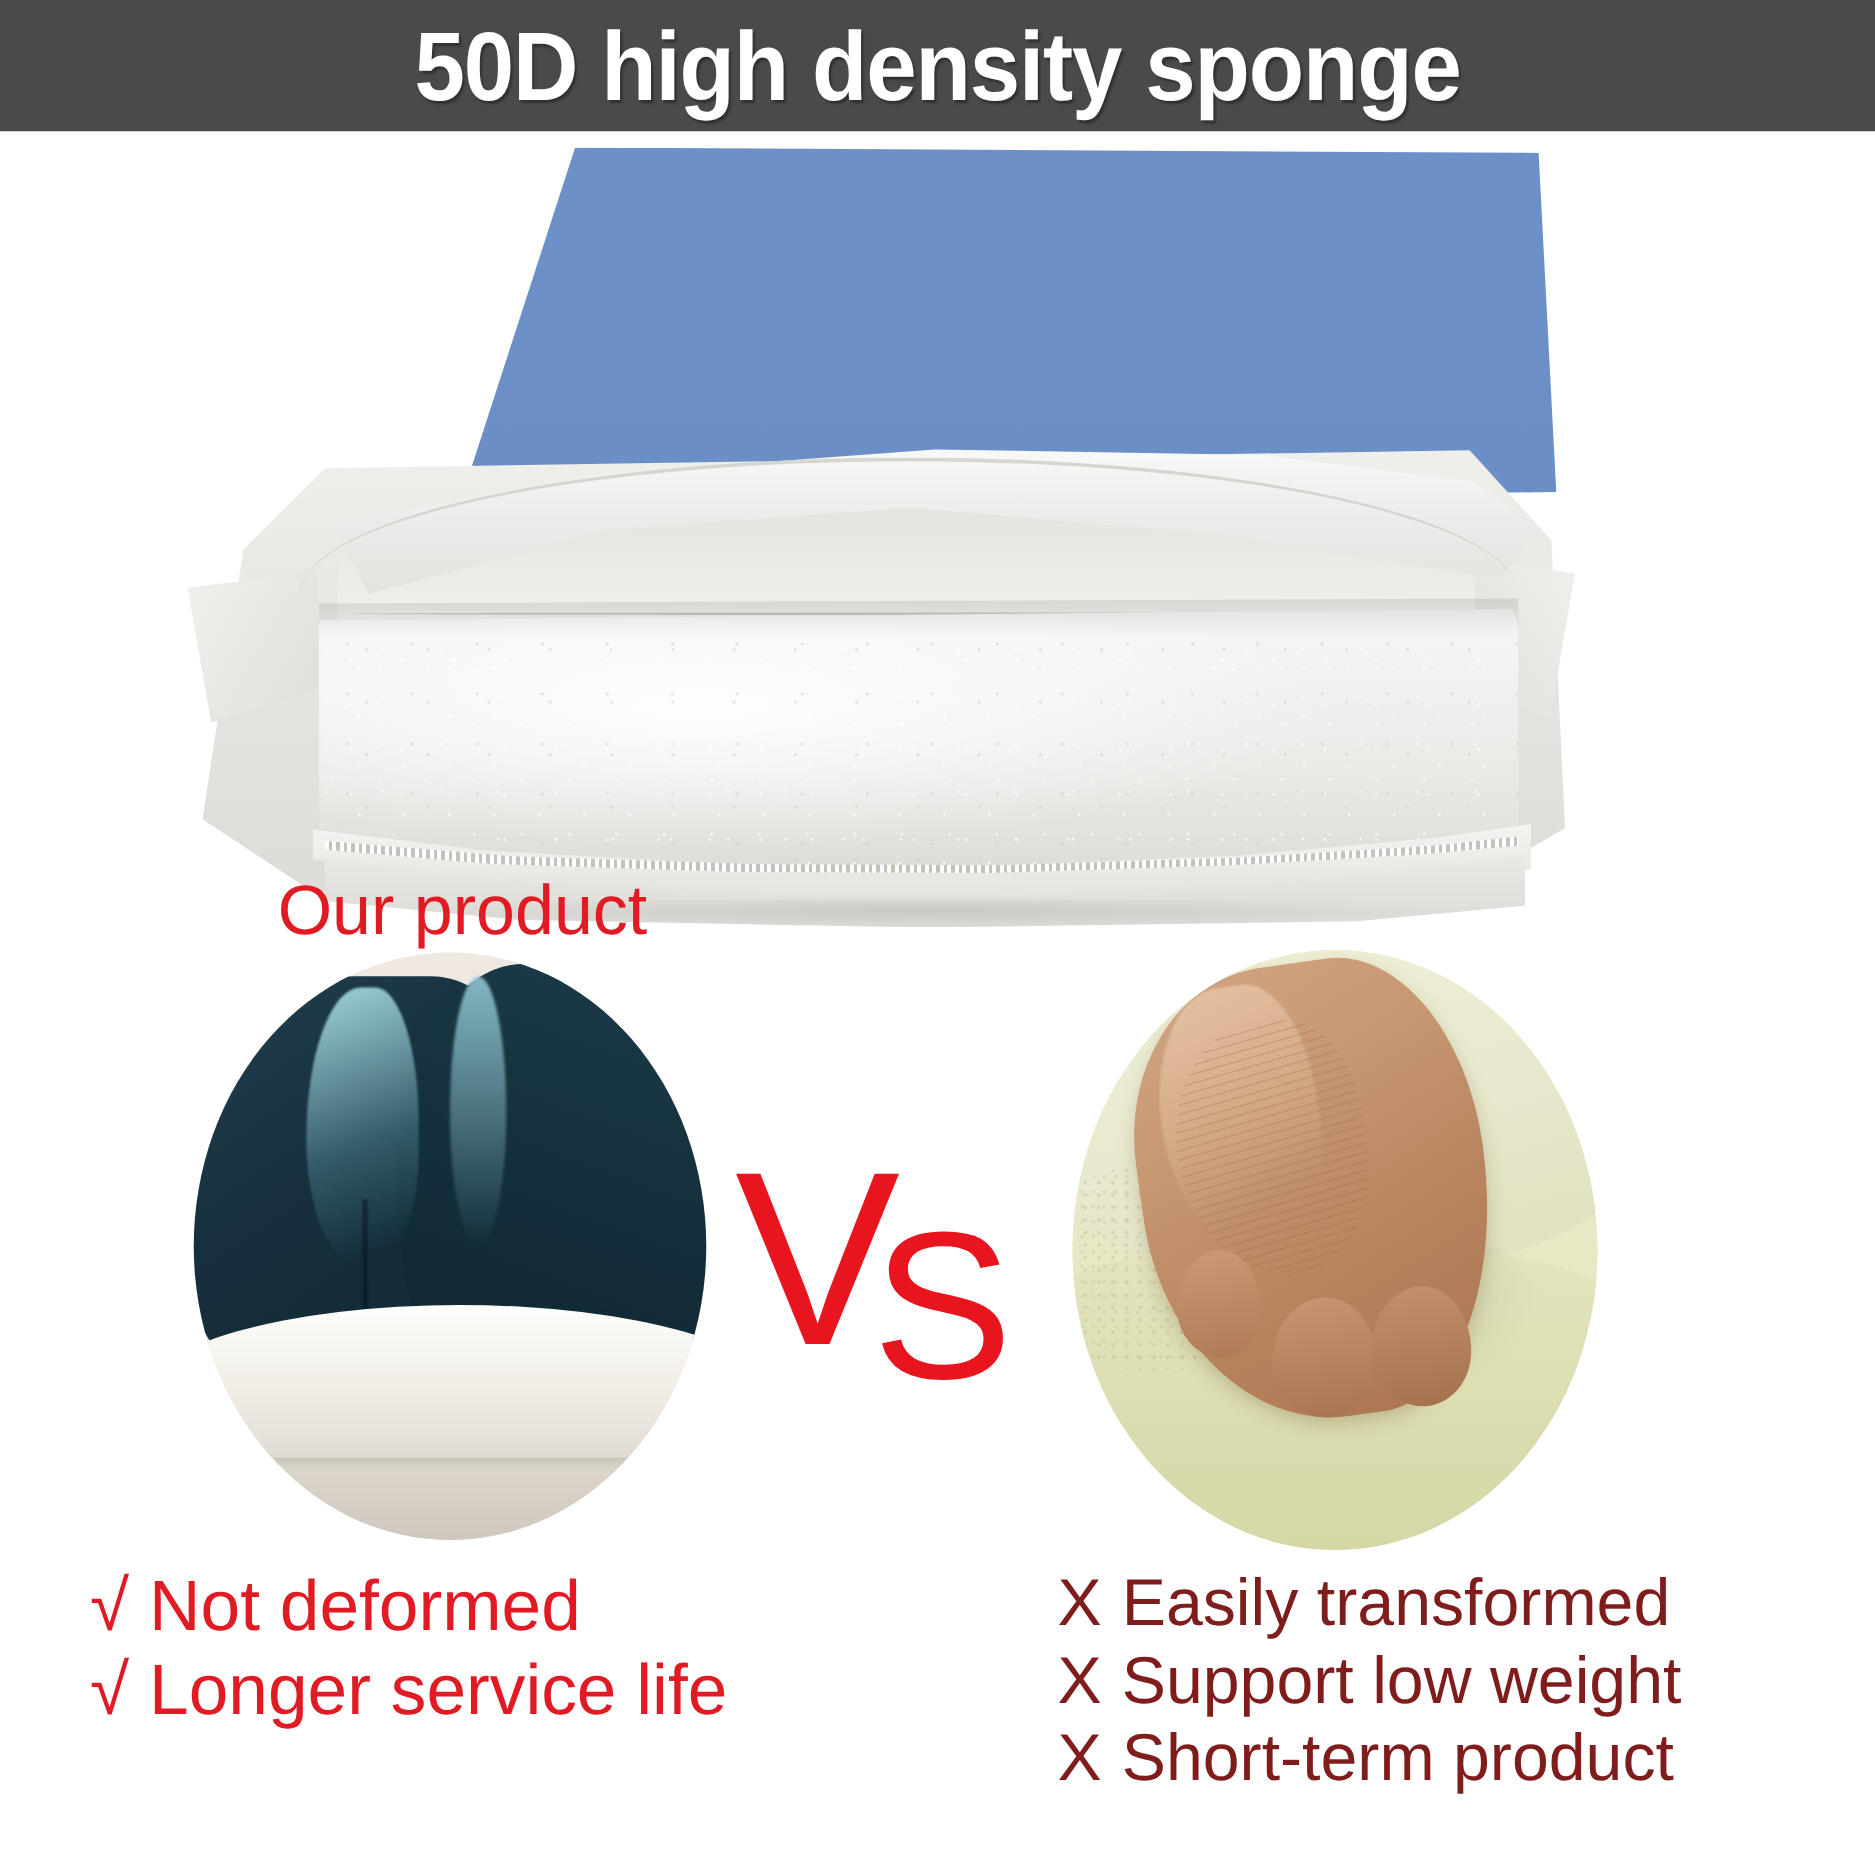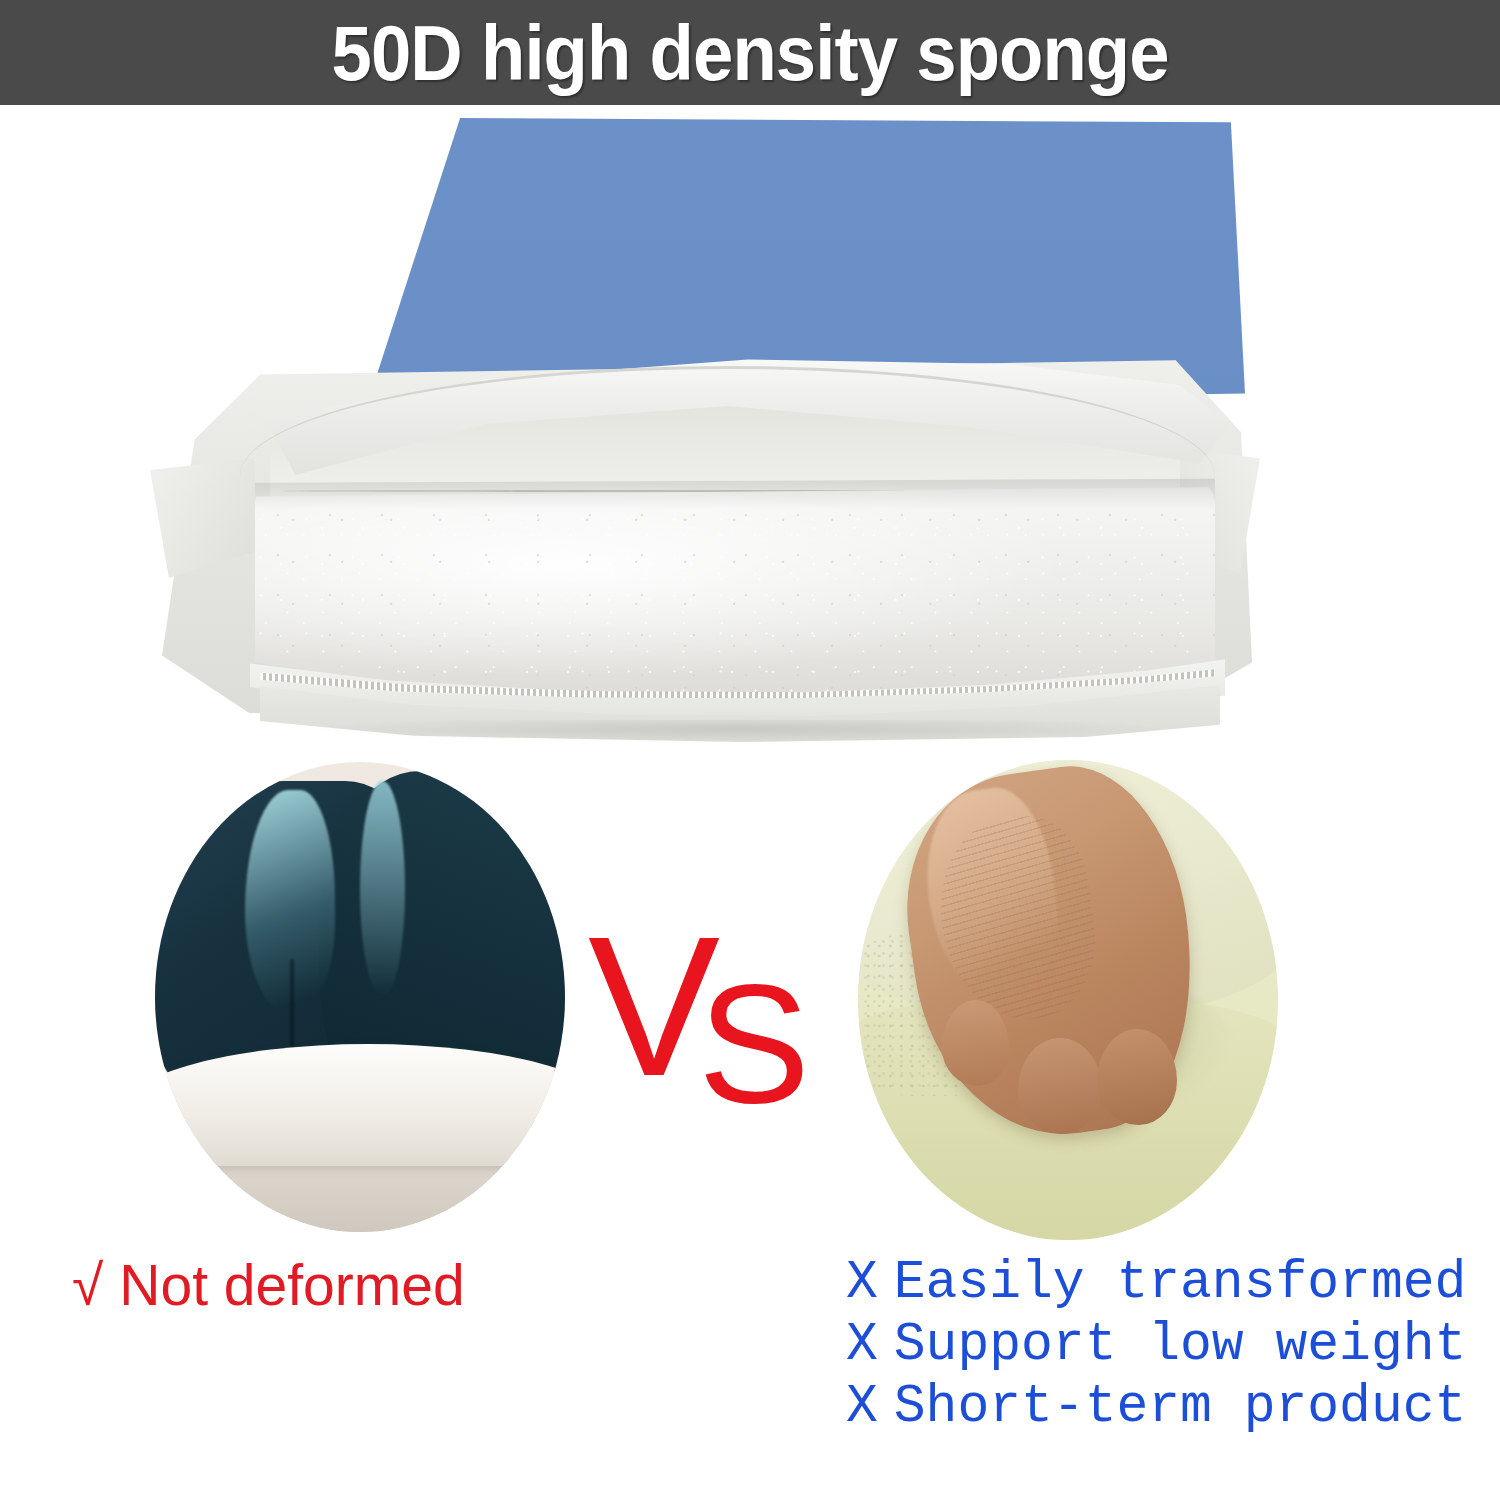--- a/index.html
+++ b/index.html
@@ -366,23 +366,22 @@
     line-height:1.17;
     white-space:nowrap;
   }
   .bullets-ours {
     left:72px; top:1252px;
     color:#e01b24;
     font-size:57px;
   }
   .bullets-others {
     left:846px; top:1252px;
-    color:#1d4ed8;
+    color:#7f1d1d;
     font-size:53px;
-    font-family:Liberation Mono, monospace;
   }
   .bullet-row { display:block; }
   .bullet-mark { display:inline-block; margin-right:16px; }
 </style>
 </head>
 <body>
 
 <div id="page">
 
   <div class="banner">
@@ -401,20 +400,21 @@
     <div class="flap-seam"></div>
     <div class="foam"></div>
     <div class="foam-shadow-top"></div>
     <div class="foam-grain"></div>
     <div class="zip-tape"></div>
     <div class="zip-teeth"></div>
     <div class="cover-bottom"></div>
     <div class="hero-base-shadow"></div>
   </div>
 
+  <div class="label-ours">Our product</div>
 
   <div class="circle circle-ours">
     <div class="ours-floor"></div>
     <div class="ours-legA"></div>
     <div class="ours-legB"></div>
     <div class="ours-knee-hl"></div>
     <div class="ours-fold-hl"></div>
     <div class="ours-crease"></div>
     <div class="ours-cushion"></div>
   </div>
@@ -432,20 +432,21 @@
     <div class="others-hand"></div>
     <div class="others-hand-hl"></div>
     <div class="others-wrinkles"></div>
     <div class="others-knuckle-a"></div>
     <div class="others-knuckle-b"></div>
     <div class="others-knuckle-c"></div>
   </div>
 
   <div class="bullets bullets-ours">
     <span class="bullet-row"><span class="bullet-mark">√</span><span>Not deformed</span></span>
+    <span class="bullet-row"><span class="bullet-mark">√</span><span>Longer service life</span></span>
   </div>
 
   <div class="bullets bullets-others">
     <span class="bullet-row"><span class="bullet-mark">X</span><span>Easily transformed</span></span>
     <span class="bullet-row"><span class="bullet-mark">X</span><span>Support low weight</span></span>
     <span class="bullet-row"><span class="bullet-mark">X</span><span>Short-term product</span></span>
   </div>
 
 </div>
 

